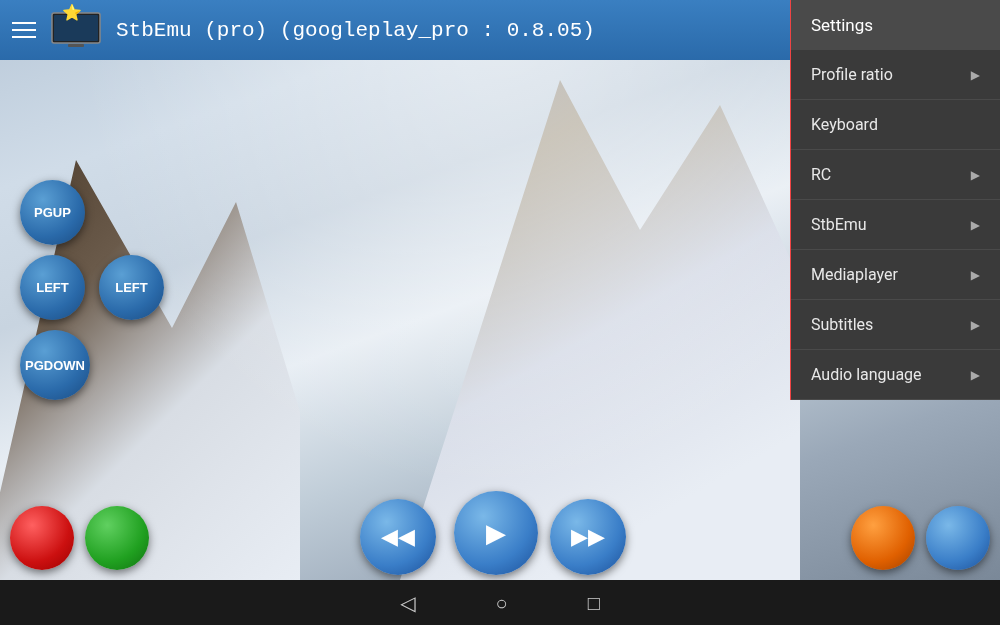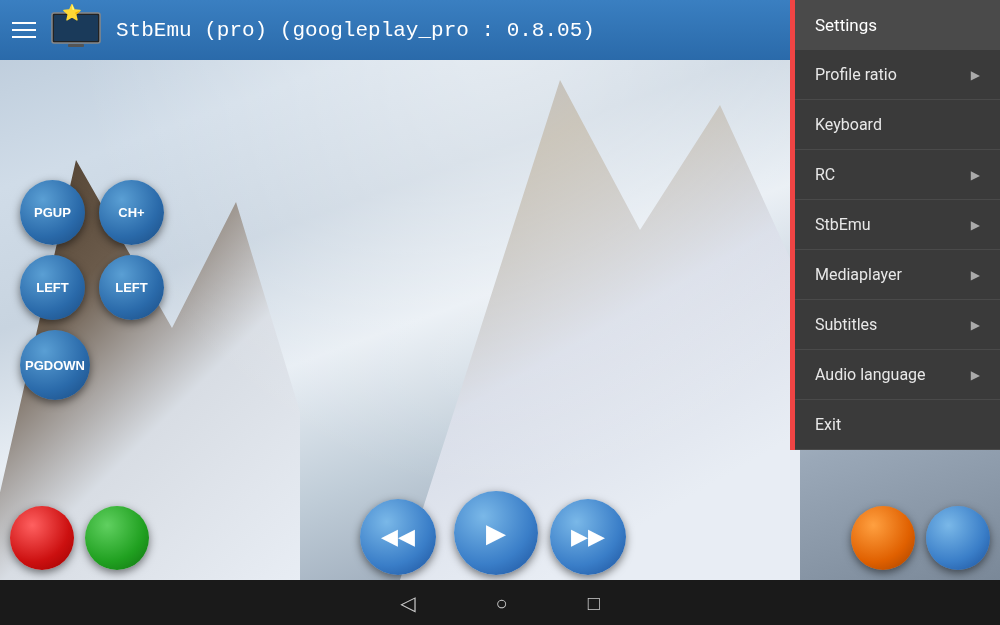--- a/index.html
+++ b/index.html
@@ -101,21 +101,21 @@
       font-family: Liberation Mono, monospace;
     }
 
     
     #context-menu {
       position: absolute;
       top: 0; right: 0;
       width: 210px;
       background: #3a3a3a;
       z-index: 100;
-      border-left: 5px solid #ef4444;
+      border-left: 1px solid #ef4444;
     }
 
     .menu-item {
       display: flex;
       align-items: center;
       justify-content: space-between;
       padding: 0 20px;
       height: 50px;
       color: #e8e8e8;
       font-size: 16px;
@@ -297,21 +297,20 @@
       <rect x="4" y="6" width="44" height="26" rx="1" fill="#1a3a5a"></rect>
       <rect x="18" y="35" width="16" height="3" rx="1" fill="#555"></rect>
     </svg>
   </div>
   <span id="app-title">StbEmu (pro) (googleplay_pro : 0.8.05)</span>
 </div>
 
 <div id="controls-area">
   <div class="ctrl-row">
     <button class="ctrl-btn small">PGUP</button>
-    <button class="ctrl-btn small">CH+</button>
   </div>
   <div class="ctrl-row">
     <button class="ctrl-btn small">LEFT</button>
     <button class="ctrl-btn small">LEFT</button>
   </div>
   <div class="ctrl-row">
     <button class="ctrl-btn medium" style="font-size:13px;">PGDOWN</button>
   </div>
 </div>
 
@@ -338,23 +337,20 @@
     <span>Mediaplayer</span>
     <span class="chevron">▶</span>
   </div>
   <div class="menu-item">
     <span>Subtitles</span>
     <span class="chevron">▶</span>
   </div>
   <div class="menu-item">
     <span>Audio language</span>
     <span class="chevron">▶</span>
-  </div>
-  <div class="menu-item">
-    <span>Exit</span>
   </div>
 </div>
 
 <div id="media-controls">
   <button class="media-btn color-red"></button>
   <button class="media-btn color-green"></button>
   <button class="media-btn rewind">◀◀</button>
   <button class="media-btn play">▶</button>
   <button class="media-btn forward">▶▶</button>
   <button class="media-btn color-orange"></button>

